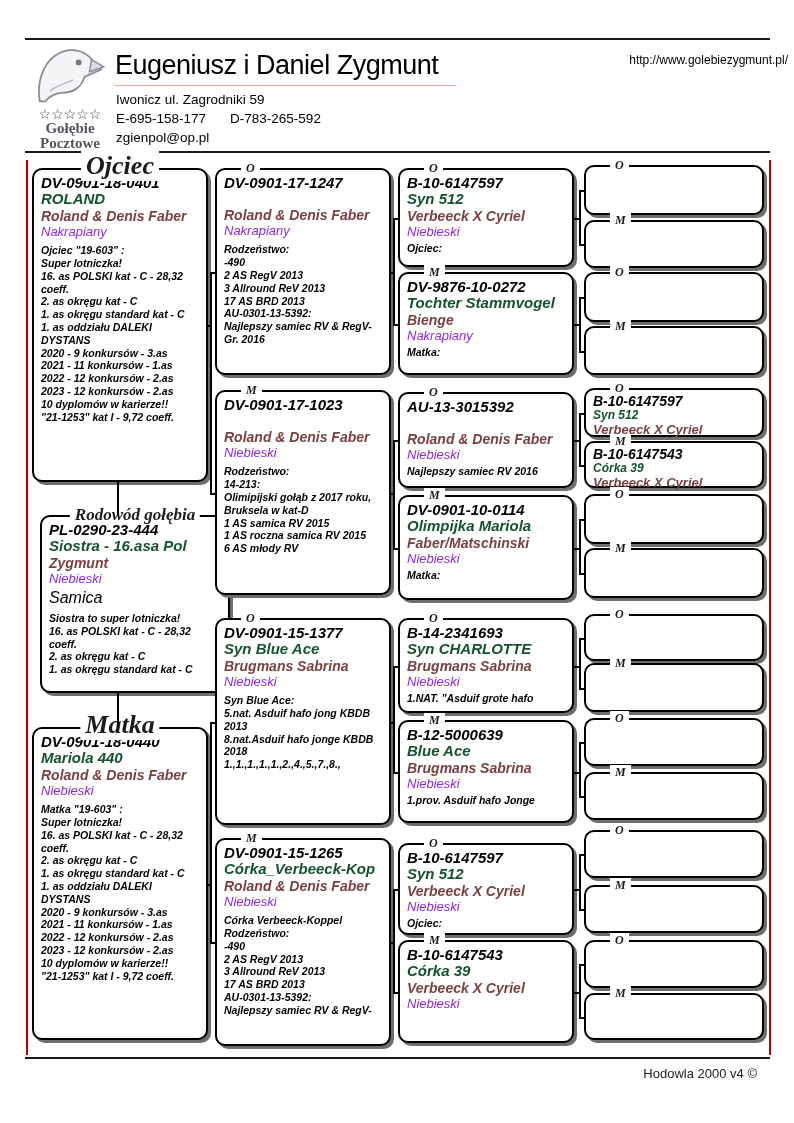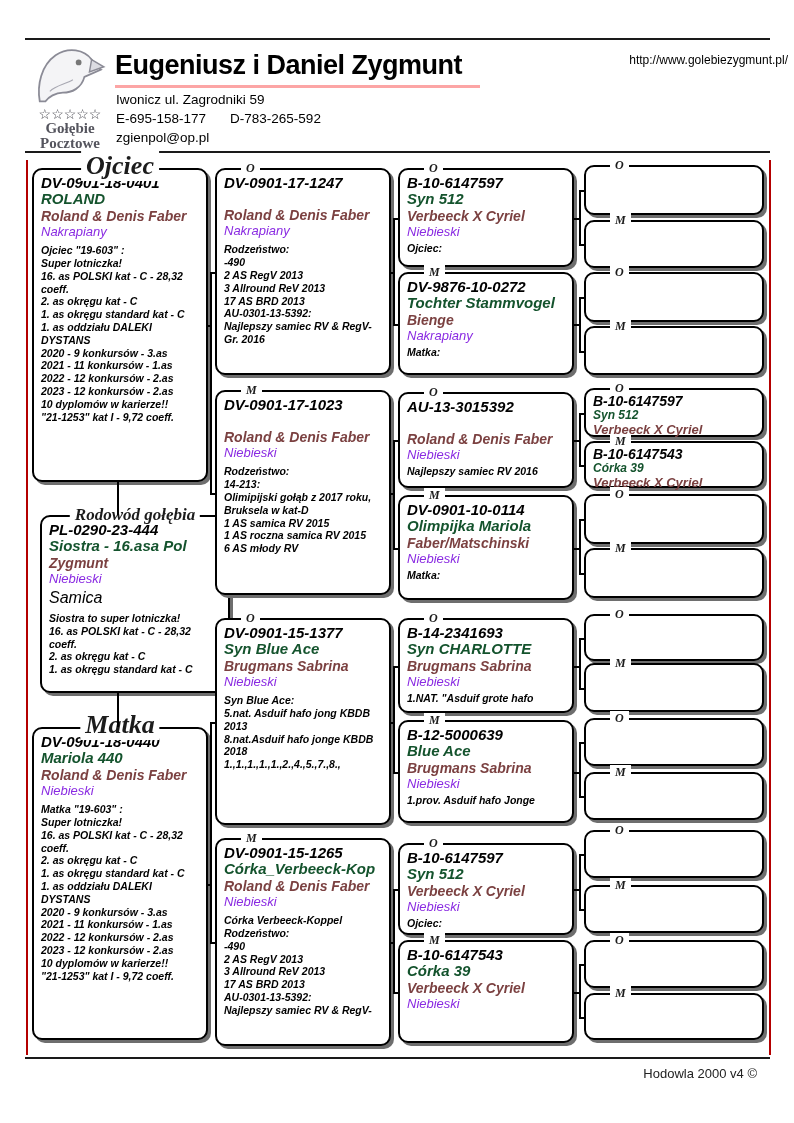--- a/index.html
+++ b/index.html
@@ -5,22 +5,22 @@
   html,body{margin:0;padding:0;background:#fff;}
   .page{position:relative;width:794px;height:1123px;background:#fff;overflow:hidden;
         font-family:"Liberation Sans",sans-serif;color:#000;}
   .abs{position:absolute;}
   .rule{position:absolute;background:#1a1a1a;}
   .redline{position:absolute;background:#b40000;}
   
   .logo{position:absolute;left:27px;top:45px;width:86px;text-align:center;line-height:1;}
   .logo .stars{font-size:14px;letter-spacing:0px;color:#44444c;margin-top:1px;}
   .logo .lname{font-family:"Liberation Serif",serif;font-weight:bold;font-size:15px;color:#55555e;}
-  .title{position:absolute;left:115px;top:50px;font-size:27px;font-weight:bold;
-         letter-spacing:-0.5px;border-bottom:3px solid #fca5a5;padding:0 18px 4px 0;}
+  .title{position:absolute;left:115px;top:50px;font-size:27px;font-weight:normal;
+         letter-spacing:-0.5px;border-bottom:1px solid #fca5a5;padding:0 18px 4px 0;}
   .url{position:absolute;top:53px;right:6px;font-size:12px;margin-left:14px;}
   .addr{position:absolute;left:116px;font-size:13.5px;}
   
   .pbox{position:absolute;border:2px solid #000;border-radius:10px;background:#fff;
         box-shadow:3px 3px 0 #6e6e6e;padding:4px 7px 2px 7px;box-sizing:border-box;}
   .blabel{position:absolute;background:#fff;padding:0 5px;font-family:"Liberation Serif",serif;
           font-weight:bold;color:#1c1c1c;white-space:nowrap;}
   .t-lg{font-size:26px;top:-19px;left:50%;transform:translateX(-50%);}
   .t-md{font-size:17px;top:-12px;left:50%;transform:translateX(-50%);}
   .t-gen{font-size:12px;top:-9px;left:24px;}

